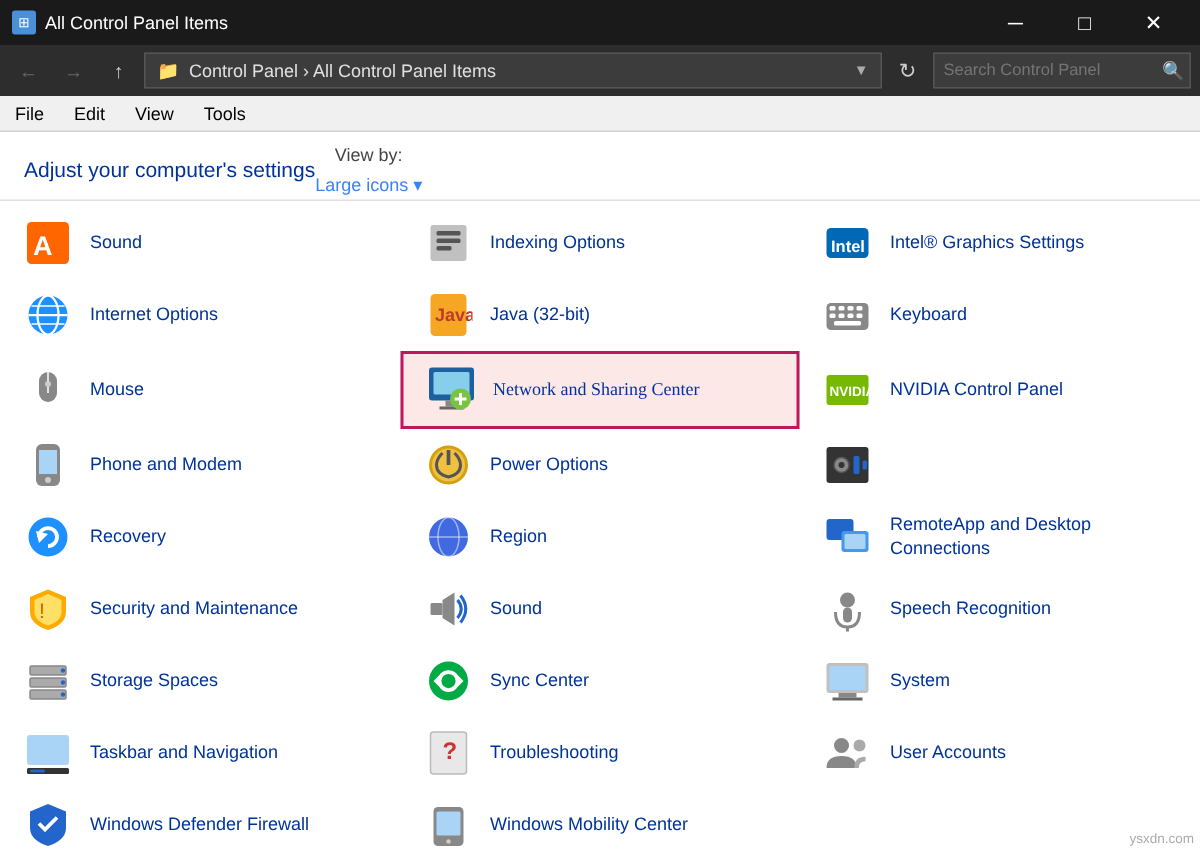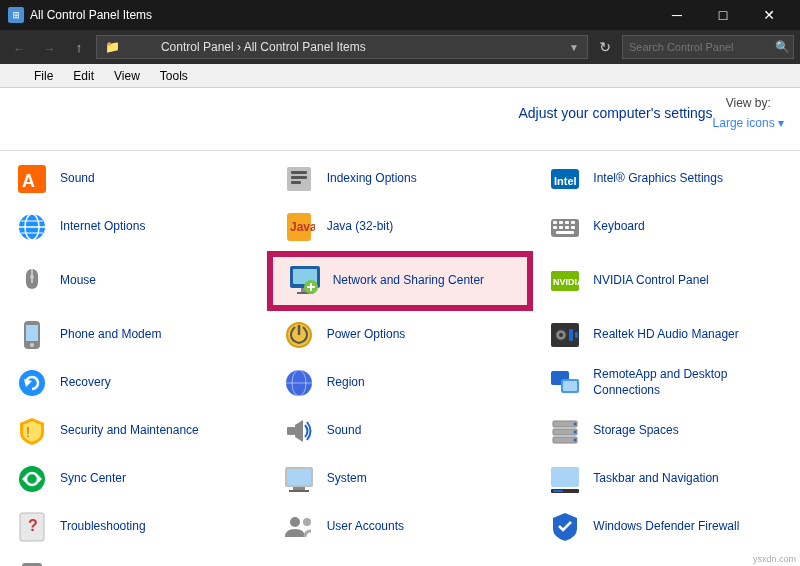--- a/index.html
+++ b/index.html
@@ -36,21 +36,21 @@
     .nav-btn {
       background: transparent; border: none; color: #ccc; cursor: pointer;
       width: 26px; height: 26px; display: flex; align-items: center; justify-content: center;
       font-size: 13px; border-radius: 3px;
     }
     .nav-btn.disabled { color: #666; cursor: default; }
     .address-bar {
       flex: 1; height: 24px; background: #3c3c3c; border: 1px solid #555;
       display: flex; align-items: center; padding: 0 8px; color: #fff; font-size: 12px; gap: 6px;
     }
-    .address-text { flex: 1; font-size: 12px; color: #e0e0e0; margin-left: 35px; }
+    .address-text { flex: 1; font-size: 12px; color: #e0e0e0; }
     .address-arrow { color: #aaa; font-size: 10px; }
     .refresh-btn {
       background: transparent; border: none; color: #ccc; cursor: pointer;
       width: 26px; height: 26px; display: flex; align-items: center; justify-content: center; font-size: 14px;
     }
     .search-bar {
       width: 172px; height: 24px; background: #3c3c3c; border: 1px solid #555;
       display: flex; align-items: center; padding: 0 6px; gap: 4px;
     }
     .search-input {
@@ -58,42 +58,42 @@
       flex: 1; outline: none;
     }
     .search-icon-btn { background: transparent; border: none; color: #aaa; cursor: pointer; font-size: 12px; }
 
     
     .menu-bar {
       background: #f0f0f0;
       height: 24px;
       display: flex;
       align-items: center;
-      padding: 0 24px;
+      padding: 0 0;
       gap: 0;
       border-bottom: 1px solid #d0d0d0;
     }
     .menu-item {
       padding: 2px 10px; font-size: 12px; color: #000; cursor: pointer;
       background: transparent; border: none;
     }
 
     
     .content-area {
       background: #fff;
       display: flex;
       flex-direction: column;
       height: calc(566px - 30px - 34px - 24px);
     }
 
     
     .content-header {
-      padding: 8px 16px 20px;
-      display: flex;
-      justify-content: flex-end;
+      padding: 8px 16px 3px;
+      display: flex;
+      justify-content: flex-start;
       align-items: center;
       border-bottom: 1px solid #e0e0e0;
     }
     .adjust-title { color: #003399; font-size: 14px; font-weight: normal; }
     .view-by { display: flex; align-items: center; gap: 6px; font-size: 12px; color: #444; flex-direction: column; }
     .view-by-link { color: #3b82f6; font-size: 12px; cursor: pointer; text-decoration: none; }
 
     
     .items-grid {
       display: grid;
@@ -105,21 +105,22 @@
     .grid-item {
       display: flex;
       align-items: center;
       padding: 6px 14px;
       gap: 10px;
       cursor: pointer;
       position: relative;
     }
     .grid-item.highlighted {
       background: #fde8e8;
-      border: 6px solid #be185d;
+      border: 2px solid #be185d;
+      font-family: Liberation Serif, serif;
     }
     .item-icon {
       width: 36px; height: 36px; flex-shrink: 0;
       display: flex; align-items: center; justify-content: center;
     }
     .item-label {
       font-size: 12px; color: #003399; line-height: 1.3;
     }
 
     
@@ -309,21 +310,20 @@
       <div class="grid-item">
         <div class="item-icon">
           <svg viewBox="0 0 32 32">
             <rect x="2" y="4" width="28" height="24" rx="2" fill="#333"></rect>
             <circle cx="12" cy="16" r="5" fill="#888" stroke="#555" stroke-width="1"></circle>
             <circle cx="12" cy="16" r="2" fill="#333"></circle>
             <rect x="20" y="10" width="4" height="12" rx="1" fill="#2266cc"></rect>
             <rect x="26" y="13" width="3" height="6" rx="1" fill="#2266cc"></rect>
           </svg>
         </div>
-        <span class="item-label">Realtek HD Audio Manager</span>
       </div>
       <div class="grid-item">
         <div class="item-icon">
           <svg viewBox="0 0 32 32">
             <circle cx="16" cy="16" r="13" fill="#1e90ff"></circle>
             <path d="M10 16 A6 6 0 1 1 16 22" fill="none" stroke="white" stroke-width="2.5"></path>
             <polygon points="8,12 10,20 16,14" fill="white"></polygon>
           </svg>
         </div>
         <span class="item-label">Recovery</span>
@@ -361,20 +361,31 @@
       <div class="grid-item">
         <div class="item-icon">
           <svg viewBox="0 0 32 32">
             <rect x="4" y="12" width="8" height="8" rx="1" fill="#888"></rect>
             <polygon points="12,10 20,5 20,27 12,22" fill="#888"></polygon>
             <path d="M22 10 Q27 16 22 22" fill="none" stroke="#2266cc" stroke-width="2"></path>
             <path d="M24 7 Q31 16 24 25" fill="none" stroke="#2266cc" stroke-width="2"></path>
           </svg>
         </div>
         <span class="item-label">Sound</span>
+      </div>
+      <div class="grid-item">
+        <div class="item-icon">
+          <svg viewBox="0 0 32 32">
+            <circle cx="16" cy="10" r="5" fill="#888"></circle>
+            <rect x="13" y="15" width="6" height="10" rx="3" fill="#888"></rect>
+            <path d="M8 18 Q8 28 16 28 Q24 28 24 18" fill="none" stroke="#888" stroke-width="2"></path>
+            <line x1="16" y1="28" x2="16" y2="31" stroke="#888" stroke-width="2"></line>
+          </svg>
+        </div>
+        <span class="item-label">Speech Recognition</span>
       </div>
       <div class="grid-item">
         <div class="item-icon">
           <svg viewBox="0 0 32 32">
             <rect x="4" y="6" width="24" height="6" rx="1" fill="#aaa" stroke="#888"></rect>
             <rect x="4" y="14" width="24" height="6" rx="1" fill="#aaa" stroke="#888"></rect>
             <rect x="4" y="22" width="24" height="6" rx="1" fill="#aaa" stroke="#888"></rect>
             <circle cx="26" cy="9" r="1.5" fill="#2266cc"></circle>
             <circle cx="26" cy="17" r="1.5" fill="#2266cc"></circle>
             <circle cx="26" cy="25" r="1.5" fill="#2266cc"></circle>

